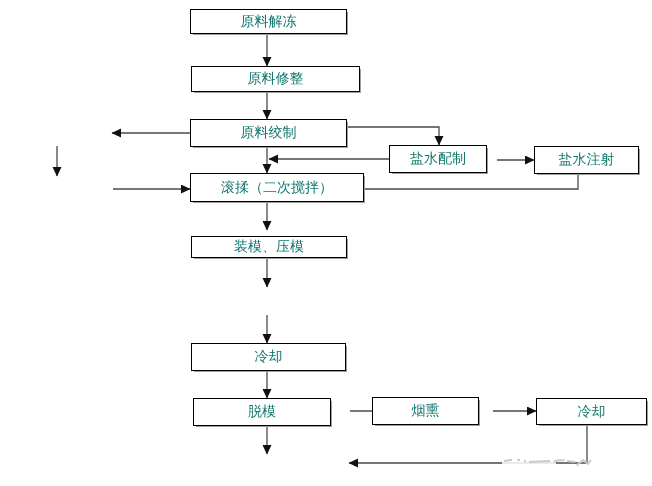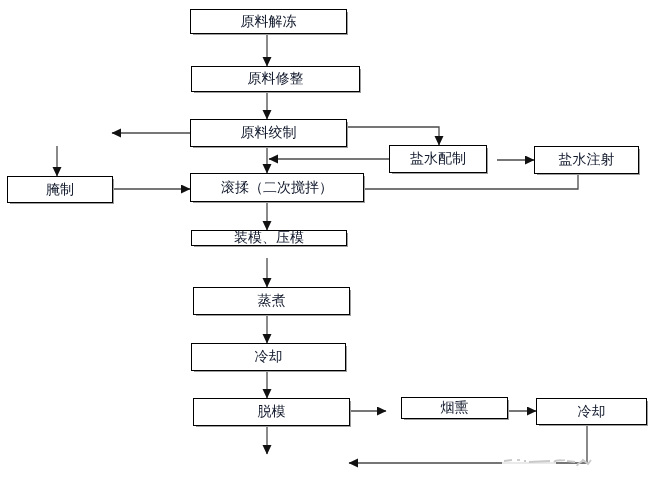--- a/index.html
+++ b/index.html
@@ -23,21 +23,21 @@
   .node {
     position: absolute;
     box-sizing: border-box;
     background: #ffffff;
     border: 1px solid #000000;
     box-shadow: 2px 2px 0 -1px #9e9e9e;
     display: flex;
     align-items: center;
     justify-content: center;
     font-size: 14px;
-    color: #0f172a;
+    color: #0f766e;
     white-space: nowrap;
     z-index: 2;
   }
 </style>
 </head>
 <body>
 
 <div id="canvas">
 
   <svg id="wires" width="652" height="486" viewBox="0 0 652 486" xmlns="http://www.w3.org/2000/svg">
@@ -81,34 +81,32 @@
     </g>
   </svg>
 
   <div class="node" style="left:190px;top:9px;width:157px;height:25px">原料解冻</div>
 
   <div class="node" style="left:191px;top:66px;width:169px;height:26px">原料修整</div>
 
   <div class="node" style="left:190px;top:119px;width:157px;height:28px">原料绞制</div>
 
 
-  <div class="node" style="left:7px;top:176px;width:106px;height:27px">腌制</div>
 
   <div class="node" style="left:389px;top:145px;width:98px;height:28px">盐水配制</div>
 
   <div class="node" style="left:534px;top:146px;width:105px;height:28px">盐水注射</div>
 
   <div class="node" style="left:190px;top:173px;width:174px;height:29px">滚揉（二次搅拌）</div>
 
-  <div class="node" style="left:191px;top:230px;width:156px;height:16px">装模、压模</div>
+  <div class="node" style="left:191px;top:236px;width:156px;height:22px">装模、压模</div>
 
-  <div class="node" style="left:193px;top:287px;width:157px;height:28px">蒸煮</div>
 
   <div class="node" style="left:191px;top:343px;width:155px;height:28px">冷却</div>
 
-  <div class="node" style="left:193px;top:398px;width:157px;height:28px">脱模</div>
+  <div class="node" style="left:193px;top:398px;width:138px;height:28px">脱模</div>
 
-  <div class="node" style="left:401px;top:397px;width:107px;height:22px">烟熏</div>
+  <div class="node" style="left:372px;top:397px;width:107px;height:28px">烟熏</div>
 
   <div class="node" style="left:536px;top:398px;width:111px;height:27px">冷却</div>
 
 
 </div>
 
 </body></html>

